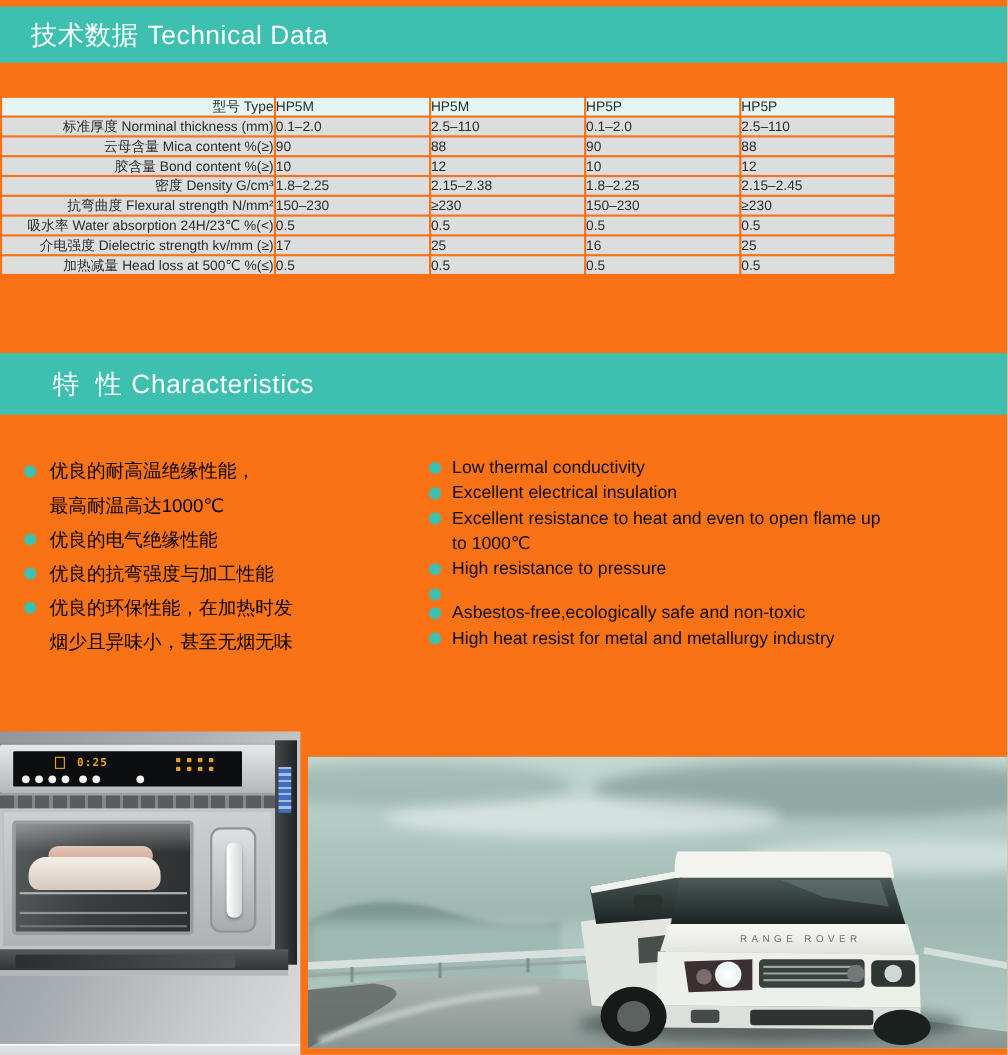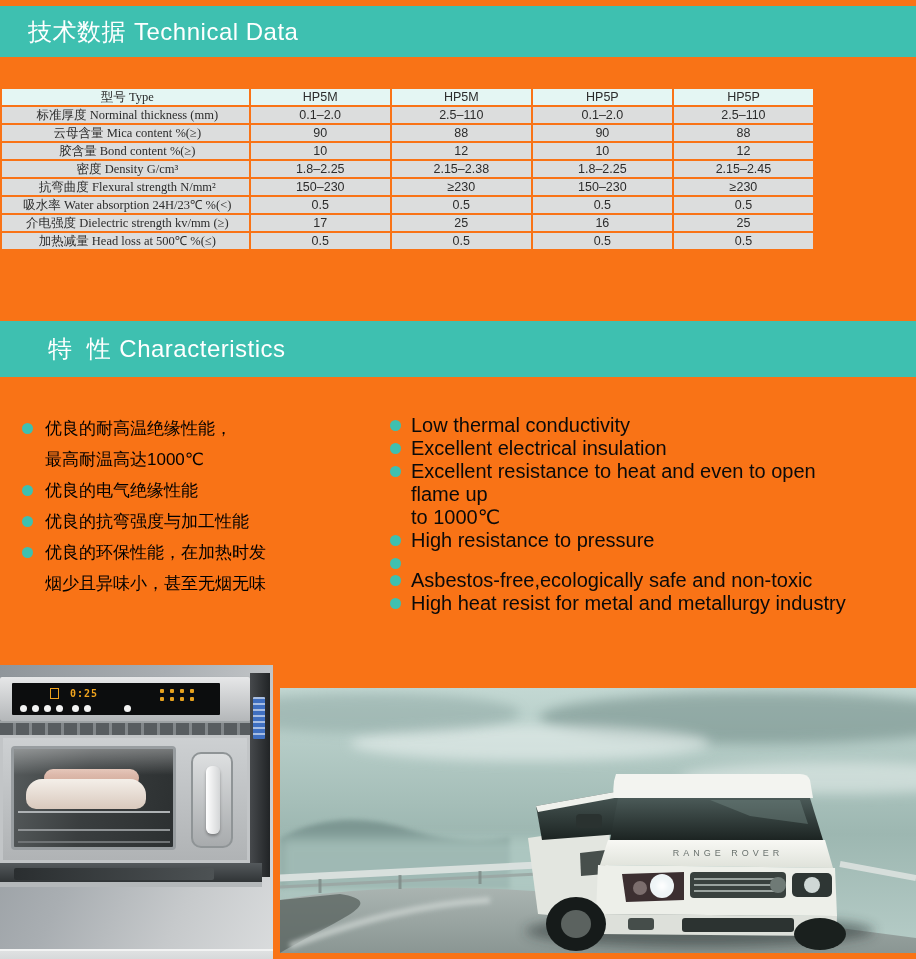--- a/index.html
+++ b/index.html
@@ -11,34 +11,34 @@
   .banner { position:absolute; left:0; width:916px; background:#3ec0b0; display:flex; align-items:center; }
   .banner-1 { top:6px; height:51px; }
   .banner-2 { top:321px; height:56px;padding-left:20px; }
   .banner-title { color:#ffffff; font-size:24px; font-weight:500; letter-spacing:0.5px; padding-left:28px; white-space:pre; }
   .banner-title .zh { margin-right:8px; }
 
   
   .spec-table-wrap { position:absolute; top:87px; left:0; width:815px; }
   table.spec { border-collapse:separate; border-spacing:2px 2px; width:815px; table-layout:fixed; }
   table.spec td, table.spec th { height:16px; font-size:12.5px; font-weight:400; color:#2c2c2c; line-height:15px; vertical-align:middle; }
-  table.spec .col-label { width:243px; text-align:center; padding-left:4px;font-family:Liberation Serif, serif; }
-  table.spec .col-val { width:137px; text-align:center; }
+  table.spec .col-label { width:243px; text-align:right; padding-left:4px; }
+  table.spec .col-val { width:137px; text-align:left; }
   table.spec thead td { background:#e4f6f3; }
   table.spec tbody td { background:#dcdddd; }
 
   
   .bullets-zh { position:absolute; top:413px; left:22px; width:360px; }
   .bullets-en { position:absolute; top:414px; left:390px; width:480px; }
   .bullet { display:flex; align-items:flex-start; }
   .dot { flex:0 0 auto; width:11px; height:11px; border-radius:50%; background:#3ec0b0; }
   .bullets-zh .dot { margin:10px 12px 0 0; }
   .bullets-en .dot { margin:6px 10px 0 0; }
   .bullets-zh .bullet-text { font-size:17px; line-height:31px; color:#000000; white-space:pre-line; }
-  .bullets-en .bullet-text { font-size:20px; line-height:23px; color:#0a0a0a; white-space:pre-line; }
+  .bullets-en .bullet-text { font-size:16px; line-height:23px; color:#0a0a0a; white-space:pre-line; }
 
   
   .photo-left { position:absolute; left:0; top:665px; width:273px; height:320px; overflow:hidden;
     background:linear-gradient(115deg,#8f959a 0%,#a9aeb2 40%,#c6c9cb 70%,#dcdedf 100%);font-weight:bold; }
   .photo-right { position:absolute; left:280px; top:688px; width:729px; height:265px; overflow:hidden; background:#a9c1bd; }
 
   
   .oven-top-frame { position:absolute; left:0; top:12px; width:250px; height:44px;
     background:linear-gradient(#e6e7e8,#b4b7b9); border-radius:2px; box-shadow:0 1px 2px rgba(0,0,0,.35); }
   .oven-panel { position:absolute; left:12px; top:6px; width:208px; height:32px; background:#0c0d0e; border-radius:1px; }

